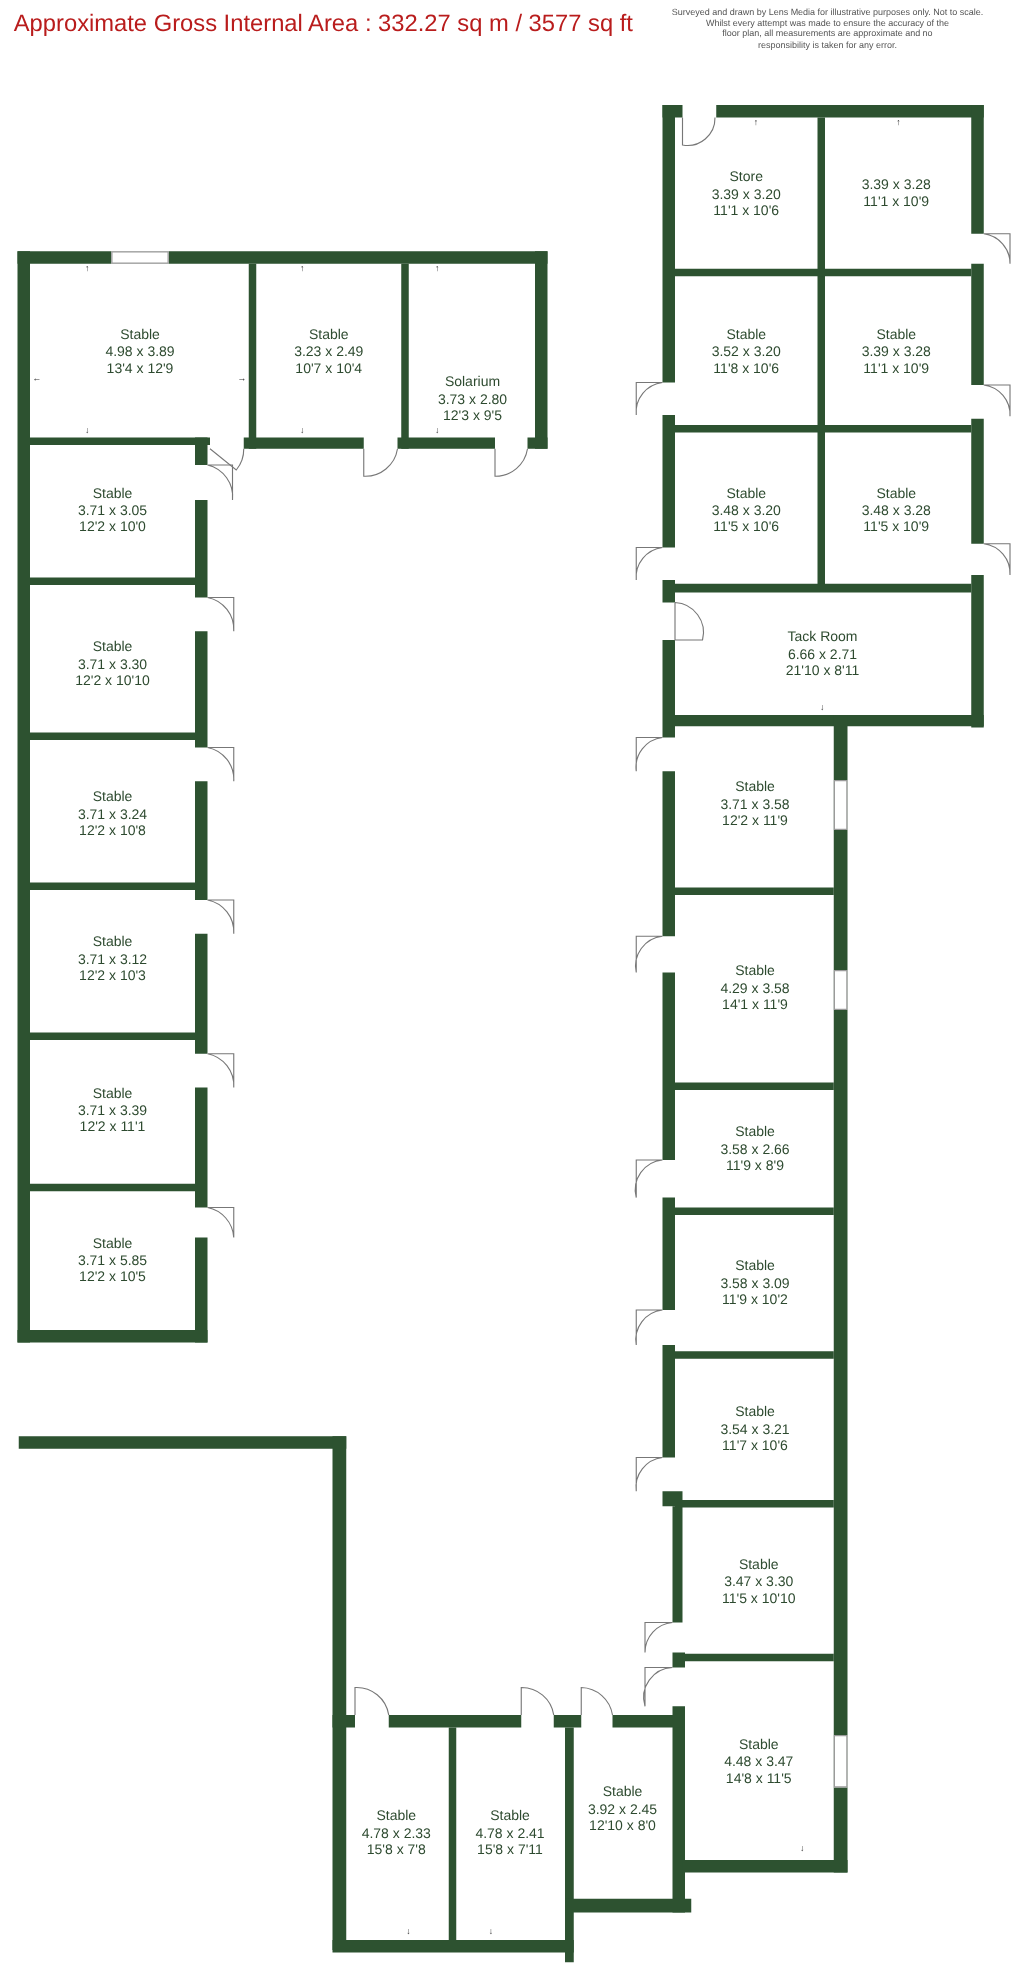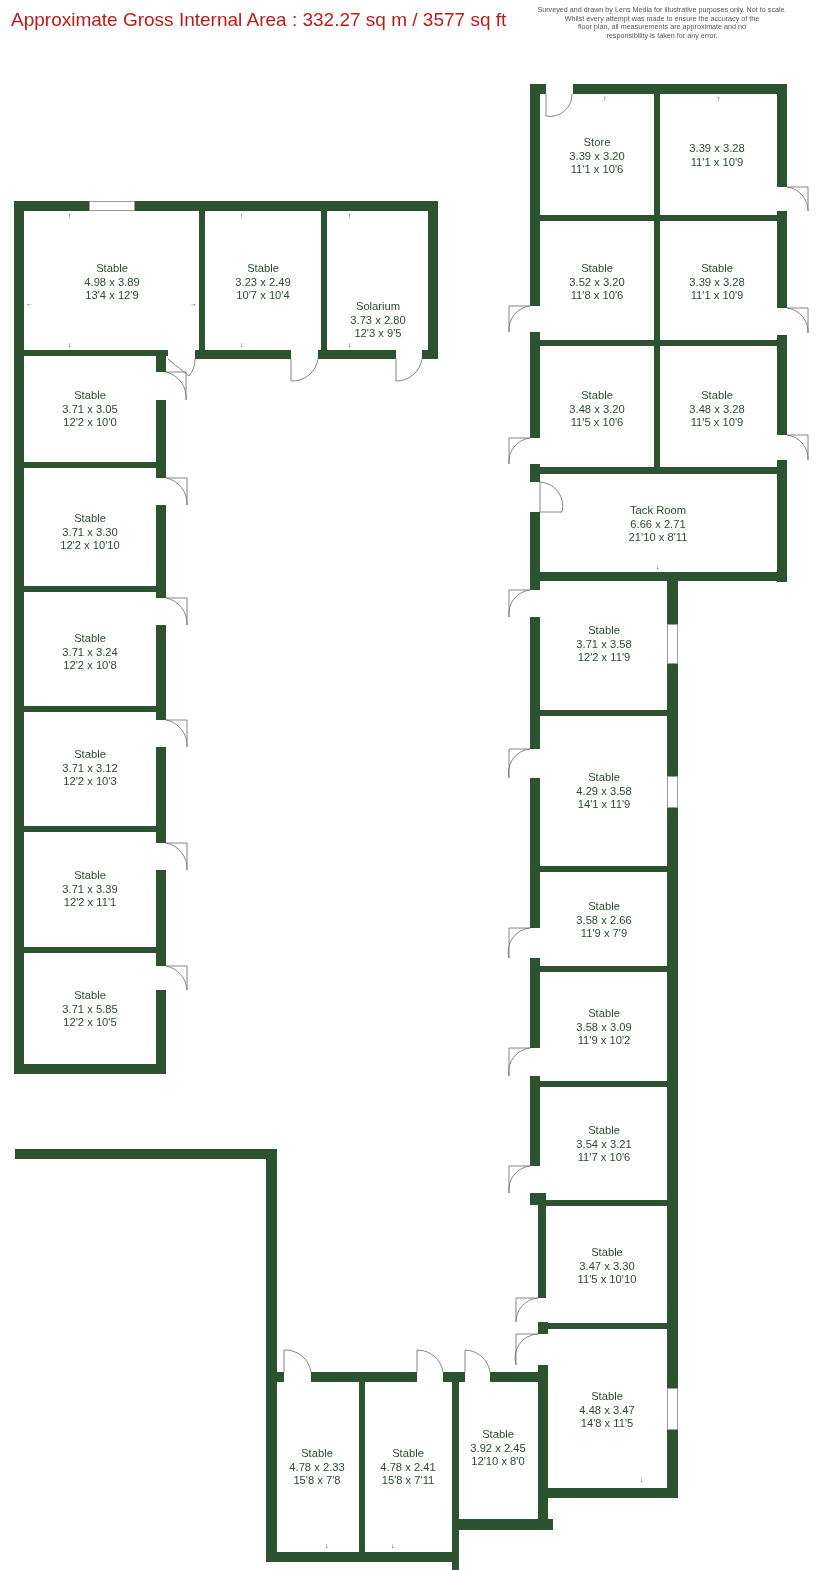--- a/index.html
+++ b/index.html
@@ -218,21 +218,21 @@
     <span>12'2 x 11'9</span>
   </div>
 <div class="room" style="left:604px;top:771px;">
     <span>Stable</span>
     <span>4.29 x 3.58</span>
     <span>14'1 x 11'9</span>
   </div>
 <div class="room" style="left:604px;top:900px;">
     <span>Stable</span>
     <span>3.58 x 2.66</span>
-    <span>11'9 x 7'9</span>
+    <span>11'9 x 8'9</span>
   </div>
 <div class="room" style="left:604px;top:1007px;">
     <span>Stable</span>
     <span>3.58 x 3.09</span>
     <span>11'9 x 10'2</span>
   </div>
 <div class="room" style="left:604px;top:1124px;">
     <span>Stable</span>
     <span>3.54 x 3.21</span>
     <span>11'7 x 10'6</span>

